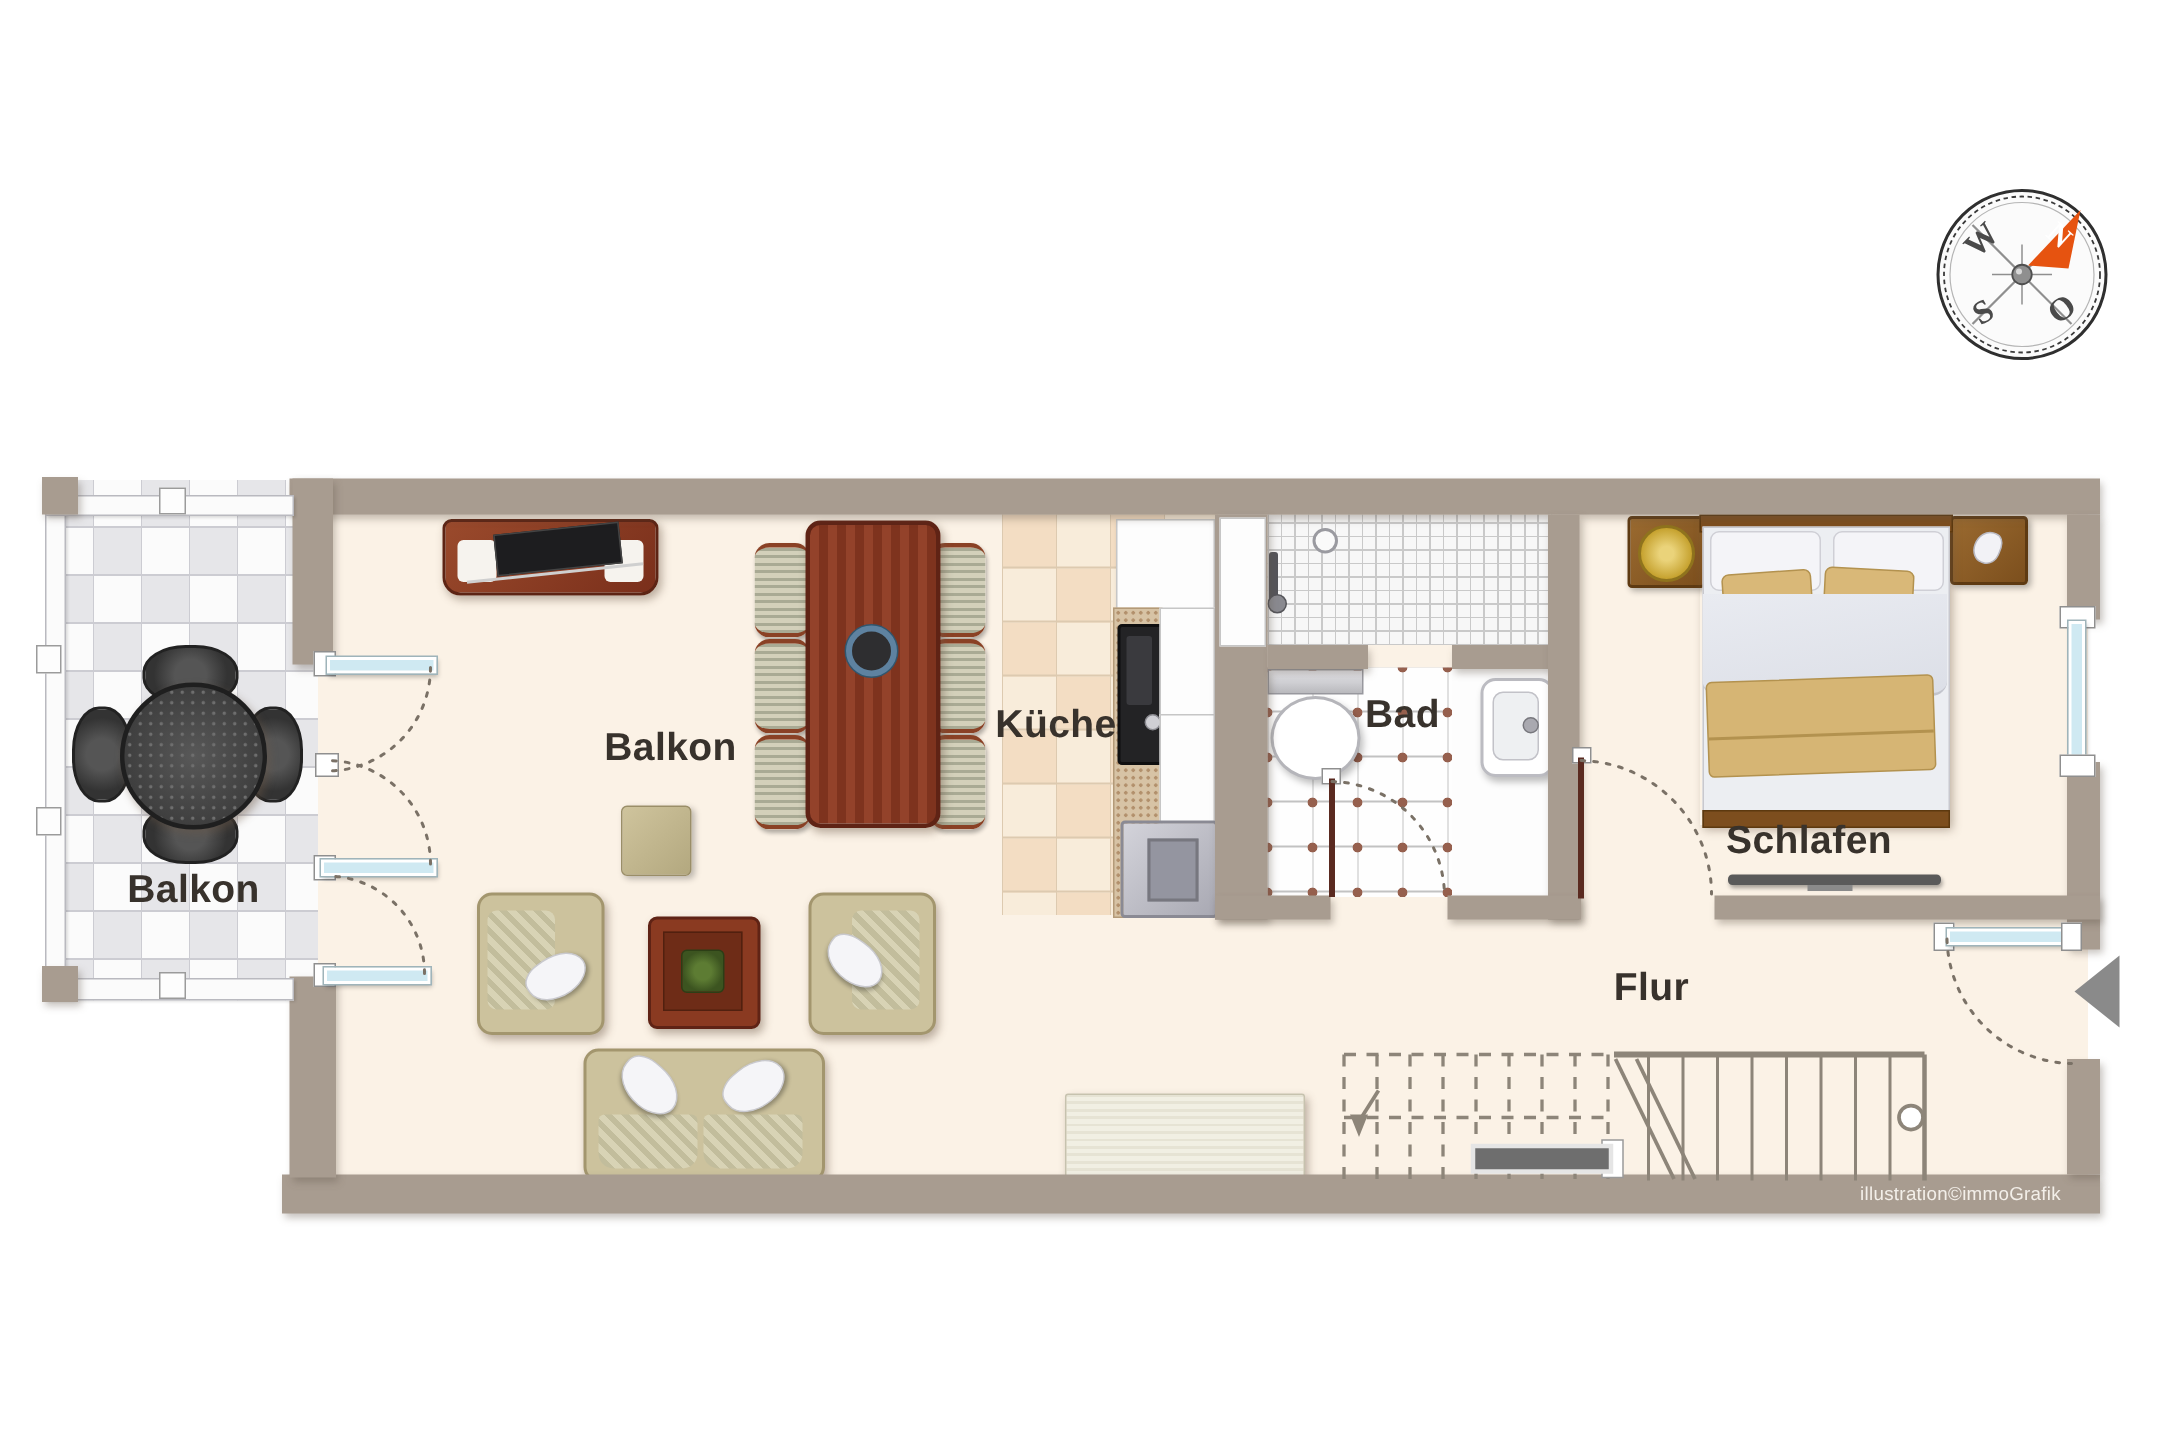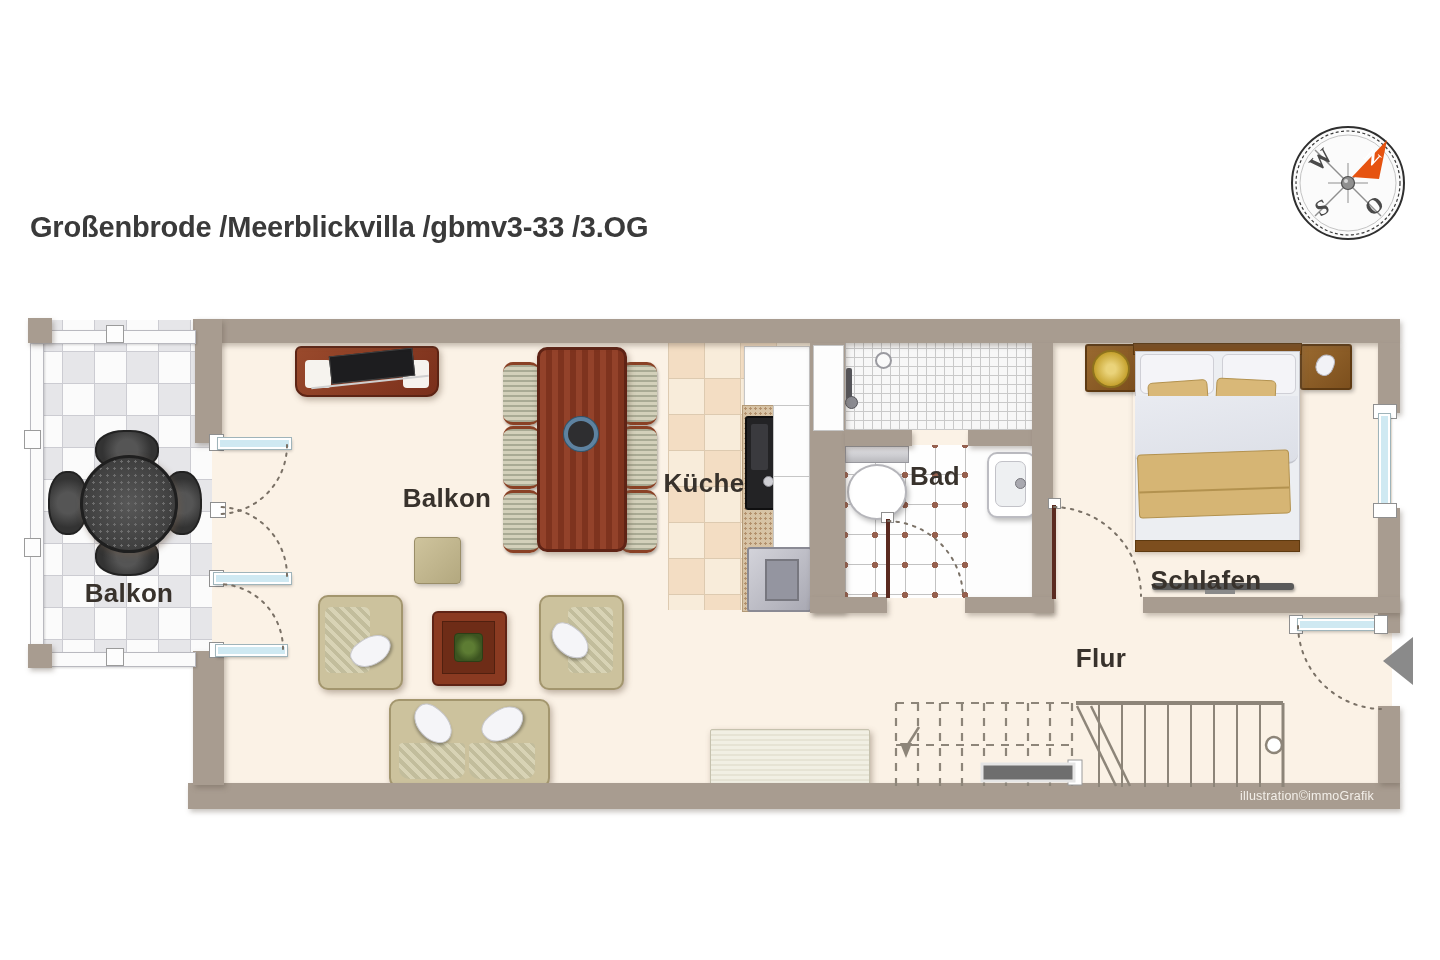--- a/index.html
+++ b/index.html
@@ -54,21 +54,20 @@
           border-top:3px solid #8a4125;border-bottom:3px solid #8a4125;border-radius:10px;box-shadow:1px 2px 3px rgba(0,0,0,.3);}
   .whitebox{background:#fdfdfd;border:1px solid #c6c6c6;}
   .granite{background-color:#d7c3a5;background-image:radial-gradient(#b2906c 1px,transparent 1.2px);background-size:5px 5px;}
   .chair-dark{background:radial-gradient(circle,#555 30%,#333 70%);border:2px solid #222;border-radius:45%;}
 </style>
 </head>
 <body>
 
 <div class="page">
 
-  <div class="title">Großenbrode /Meerblickvilla /gbmv3-33 /3.OG</div>
 
   <div class="abs balcony-floor" style="left:30px;top:320px;width:192px;height:347px;"></div>
   <div class="abs floor-cream" style="left:212px;top:330px;width:1180px;height:458px;"></div>
   <div class="abs kitchen-floor" style="left:668px;top:343px;width:144px;height:267px;"></div>
   <div class="abs shower-floor" style="left:845px;top:343px;width:190px;height:87px;"></div>
   <div class="abs bad-floor" style="left:845px;top:445px;width:123px;height:153px;"></div>
   <div class="abs niche-floor" style="left:968px;top:445px;width:64px;height:153px;"></div>
 
   <div class="abs chair-dark" style="left:95px;top:430px;width:60px;height:36px;"></div>
   <div class="abs chair-dark" style="left:95px;top:536px;width:60px;height:36px;"></div>
@@ -257,21 +256,21 @@
     <g>
       <rect x="1068" y="760" width="14" height="25" fill="#ffffff" stroke="#9a9a9a" stroke-width="1"></rect>
       <rect x="982" y="764" width="92" height="17" fill="#6e6e6e" stroke="#e5e5e5" stroke-width="3"></rect>
     </g>
   </svg>
 
   <div class="room-label" style="left:129px;top:593px;">Balkon</div>
   <div class="room-label" style="left:447px;top:498px;">Balkon</div>
   <div class="room-label" style="left:704px;top:483px;">Küche</div>
   <div class="room-label" style="left:935px;top:476px;">Bad</div>
-  <div class="room-label" style="left:1206px;top:580px;">Schlafen</div>
+  <div class="room-label" style="left:1206px;top:560px;">Schlafen</div>
   <div class="room-label" style="left:1101px;top:658px;">Flur</div>
 
   <div class="credit">illustration©immoGrafik</div>
 
   <div class="abs" style="left:1288px;top:123px;width:120px;height:120px;">
     <svg width="120" height="120" viewBox="0 0 120 120">
       <circle cx="60" cy="60" r="56" fill="#fbfbfb" stroke="#2f2f2f" stroke-width="2"></circle>
       <circle cx="60" cy="60" r="52" fill="none" stroke="#3a3a3a" stroke-width="1.2" stroke-dasharray="3 2.4"></circle>
       <circle cx="60" cy="60" r="48" fill="none" stroke="#b5b5b5" stroke-width="0.8"></circle>
       <g stroke="#8f8f8f" stroke-width="1.5">

